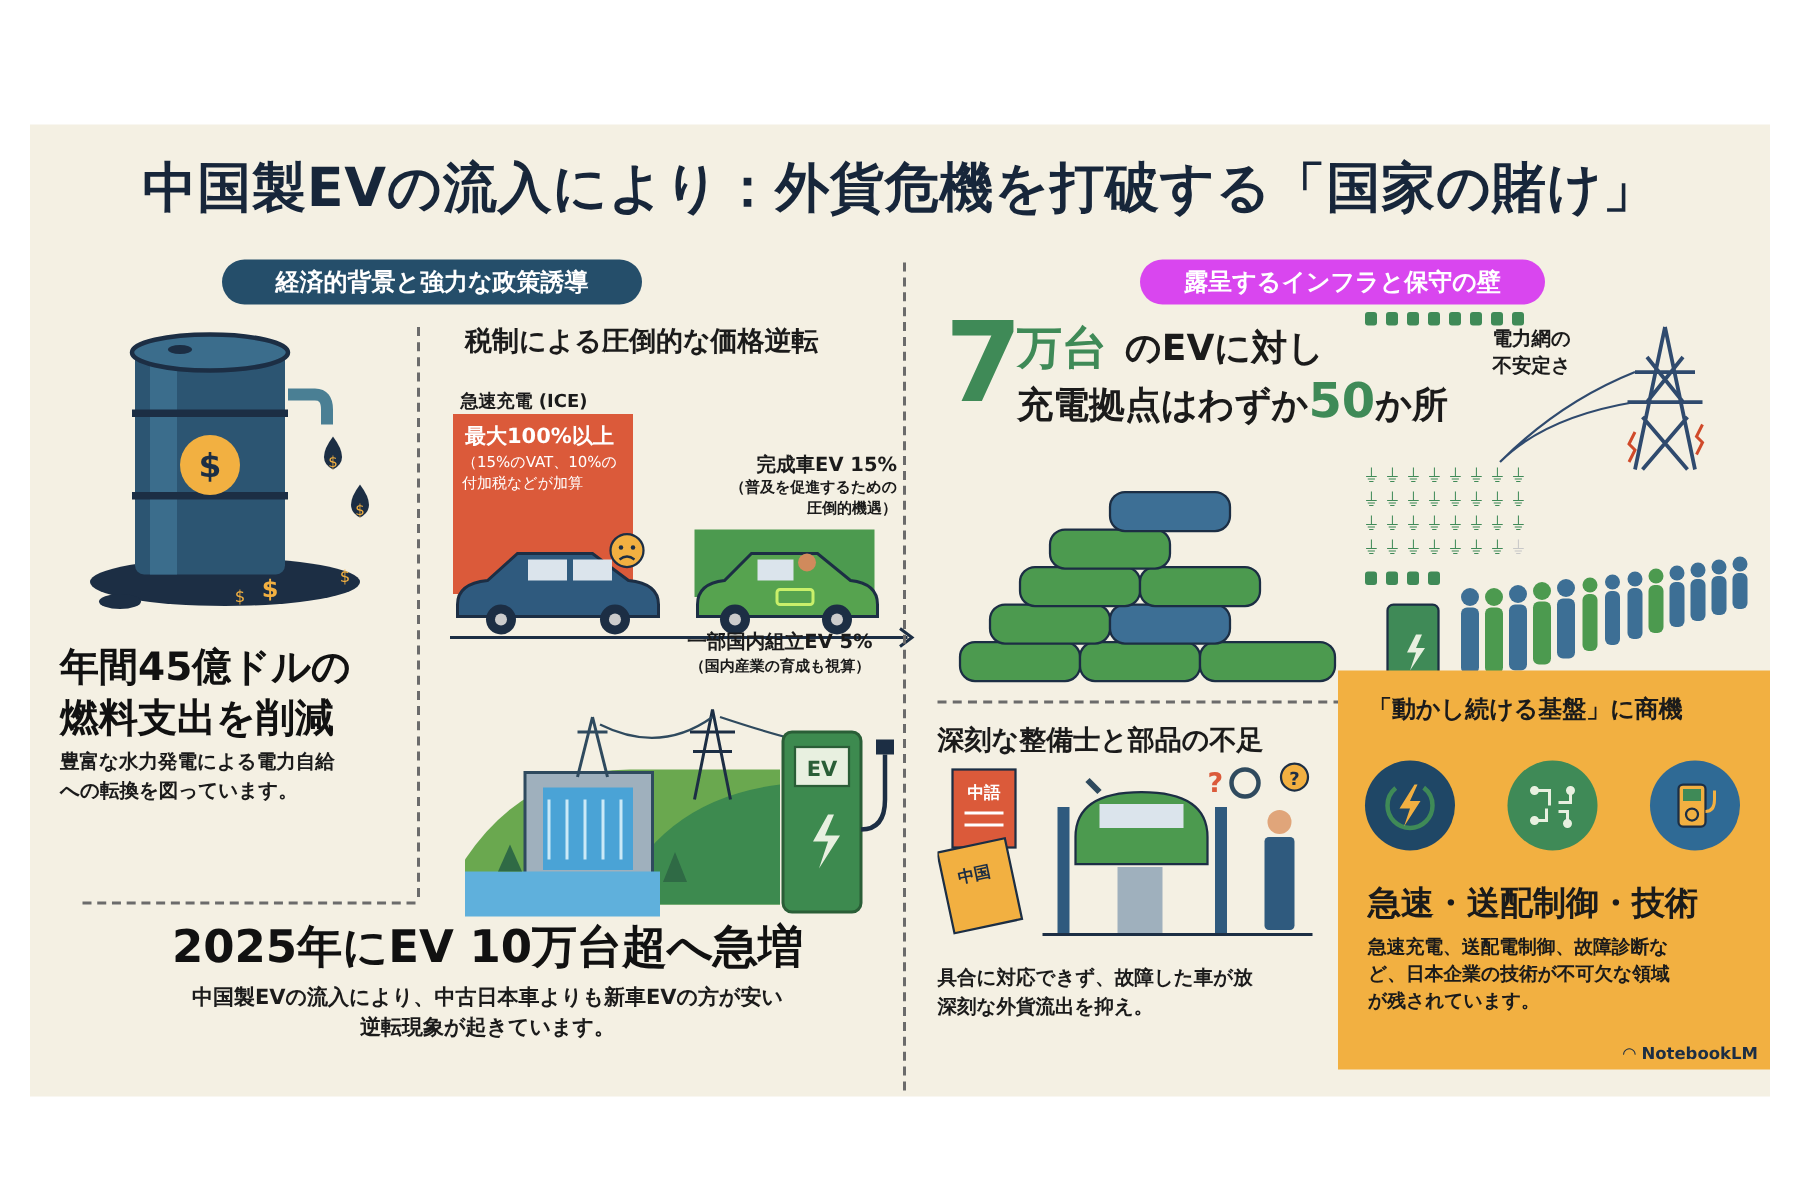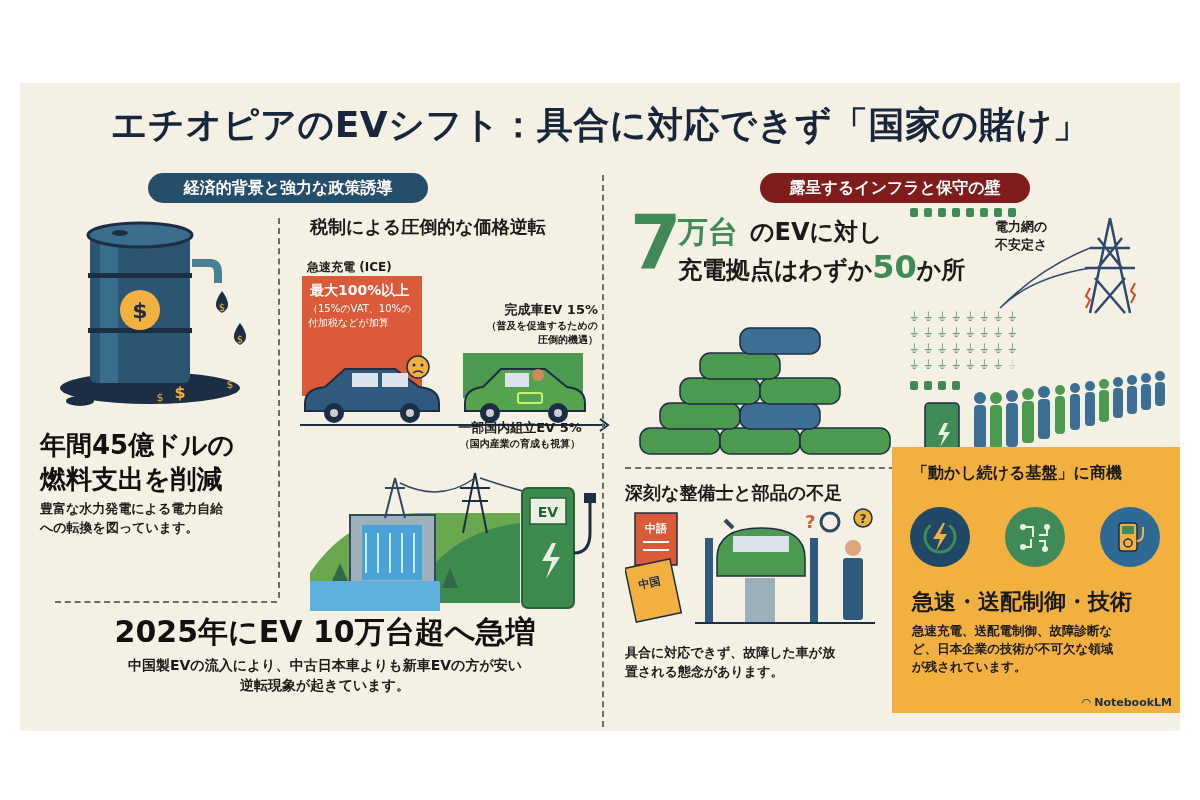--- a/index.html
+++ b/index.html
@@ -2,39 +2,39 @@
 <html><head>
 <meta charset="utf-8">
 <style>
   html,body{margin:0;padding:0;background:#ffffff;}
   body{width:1200px;height:800px;position:relative;overflow:hidden;font-family:"DejaVu Sans","Liberation Sans",sans-serif;color:#1b1b1b;}
   .canvas{position:absolute;left:20px;top:83px;width:1160px;height:648px;background:#f4f0e3;}
   .abs{position:absolute;}
   .title{left:0;top:18px;width:1160px;text-align:center;font-size:36px;font-weight:bold;color:#17263a;letter-spacing:0.5px;white-space:nowrap;}
   .pill{height:30px;line-height:30px;border-radius:16px;color:#fff;font-size:16px;text-align:center;font-weight:bold;}
   .pill-blue{background:#254e6a;}
-  .pill-green{background:#7f1d1d;}
+  .pill-green{background:#d946ef;}
   .vdash{border-left:2px dashed #6b6b6b;}
   .hdash{border-top:2px dashed #6b6b6b;}
   .h-sub{font-size:18px;font-weight:bold;color:#1b1b1b;white-space:nowrap;}
   .big{font-size:26px;font-weight:bold;line-height:34px;color:#111;}
   .body{font-size:13px;font-weight:bold;line-height:19px;color:#1b1b1b;}
   .small{font-size:11px;font-weight:bold;color:#1b1b1b;}
   .ice-box{background:#db5a3a;color:#fff;}
   .ev-box{background:#4c9a4f;}
   .orange{background:#f2b041;}
   .icon-circle{width:60px;height:60px;border-radius:50%;display:flex;align-items:center;justify-content:center;}
   .greennum{color:#3f8a57;}
 </style>
 </head>
 <body>
 
 <div class="canvas">
 
-  <div class="abs title">エチオピアのEVシフト：具合に対応できず「国家の賭け」</div>
+  <div class="abs title">中国製EVの流入により：外貨危機を打破する「国家の賭け」</div>
 
   <div class="abs pill pill-blue" style="left:128px;top:90px;width:280px;">経済的背景と強力な政策誘導</div>
 
   <div class="abs" style="left:20px;top:130px;width:240px;height:200px;">
     <svg width="240" height="200" viewBox="0 0 240 200">
       <ellipse cx="110" cy="175" rx="90" ry="16" fill="#1c2e44"></ellipse>
       <ellipse cx="40" cy="188" rx="14" ry="5" fill="#1c2e44"></ellipse>
       <rect x="50" y="20" width="100" height="150" rx="6" fill="#2c5572"></rect>
       <rect x="60" y="20" width="18" height="150" fill="#3b6d8c"></rect>
       <ellipse cx="100" cy="22" rx="52" ry="12" fill="#3b6d8c" stroke="#1c2e44" stroke-width="3"></ellipse>
@@ -302,21 +302,21 @@
       <circle cx="205" cy="14" r="9" fill="none" stroke="#2f4a5e" stroke-width="3"></circle>
       <circle cx="238" cy="10" r="9" fill="#f2b041" stroke="#1c2e44" stroke-width="1.5"></circle>
       <text x="238" y="15" text-anchor="middle" font-size="12" fill="#1c2e44" font-weight="bold" font-family="DejaVu Sans, sans-serif">?</text>
       <circle cx="228" cy="40" r="8" fill="#e0a57a"></circle>
       <rect x="218" y="50" width="20" height="62" rx="3" fill="#2f5a7e"></rect>
       <path d="M100 12 l8 8" stroke="#2f4a5e" stroke-width="4"></path>
     </svg>
   </div>
   <div class="abs body" style="left:605px;top:560px;width:270px;">
     <div>具合に対応できず、故障した車が放</div>
-    <div>置される態念があります。</div>
+    <div>深刻な外貨流出を抑え。</div>
   </div>
 
   <div class="abs orange" style="left:872px;top:364px;width:288px;height:266px;">
     <div class="abs" style="left:20px;top:16px;font-size:16px;font-weight:bold;white-space:nowrap;">「動かし続ける基盤」に商機</div>
     <div class="abs" style="left:18px;top:60px;width:250px;display:flex;justify-content:space-between;">
       <div class="icon-circle" style="background:#1f4766;">
         <svg width="40" height="40" viewBox="0 0 40 40">
             <circle cx="20" cy="20" r="15" fill="none" stroke="#3f8a57" stroke-width="3" stroke-dasharray="60 20"></circle>
             <path d="M23 6 l-10 16 h7 l-4 12 l11 -17 h-7 l5 -11z" fill="#f2b041"></path>
           </svg>

